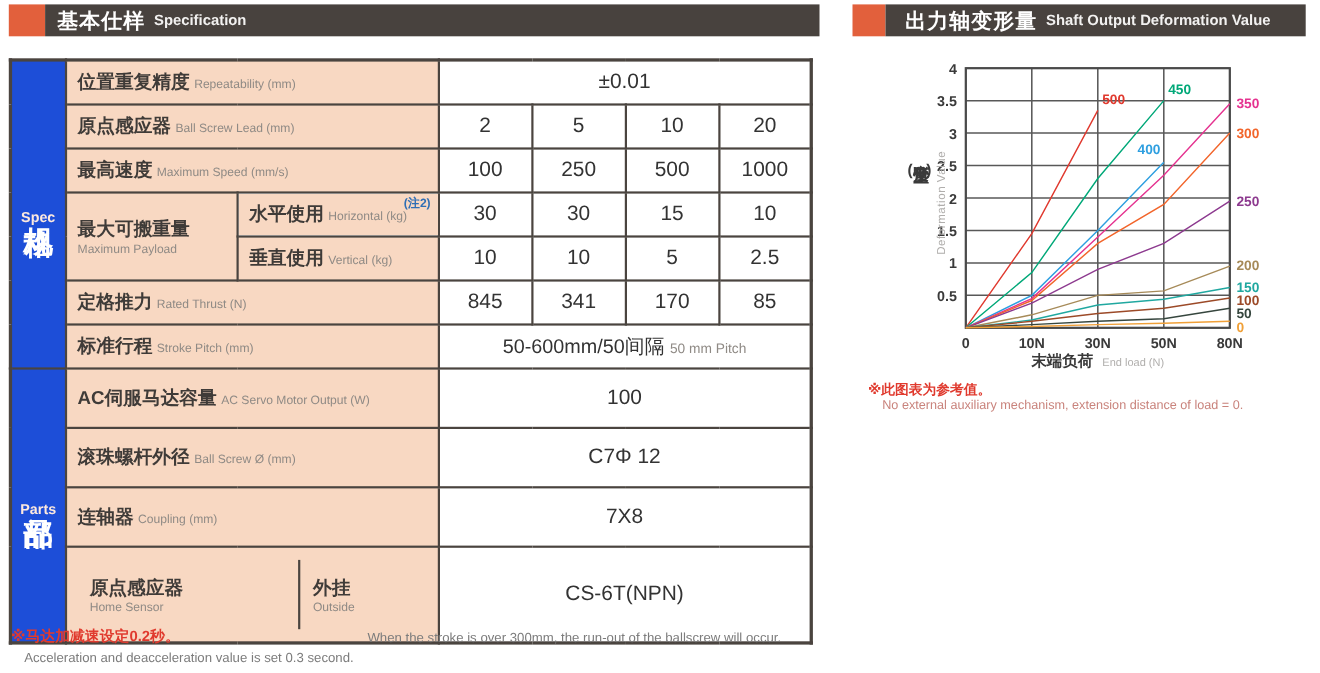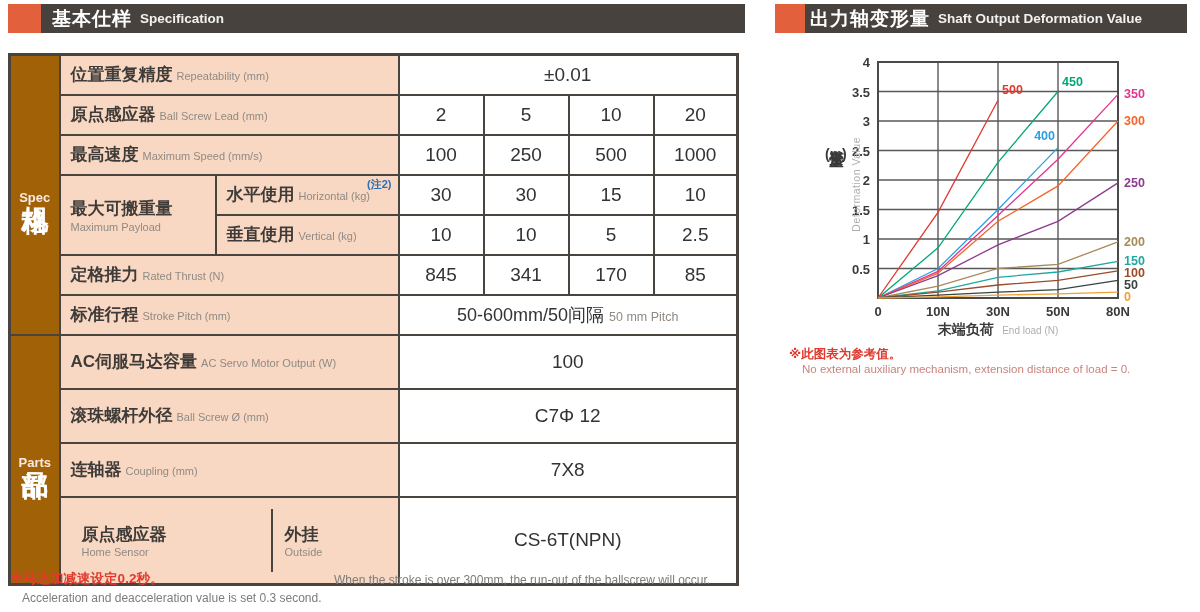--- a/index.html
+++ b/index.html
@@ -10,21 +10,21 @@
   .hdr { position:absolute; top:4px; height:29px; display:flex; align-items:stretch; }
   .hdr .sq { width:33px; background:#e2603c; flex:0 0 auto; }
   .hdr .bar { background:#48423e; flex:1; display:flex; align-items:center; padding-left:11px; white-space:nowrap; }
   .hdr .cn { color:#fff; font-weight:bold; font-size:19px; letter-spacing:1px; }
   .hdr .en { color:#f2f1f0; font-weight:bold; font-size:13.5px; margin-left:8px; }
 
   
   table.spec { position:absolute; left:8px; top:53px; border-collapse:collapse; table-layout:fixed; }
   table.spec td { border:2px solid #4a443f; vertical-align:middle; }
   table.spec { border:3px solid #4a443f; }
-  td.g { background:#a16207; text-align:right; }
+  td.g { background:#1d4ed8; text-align:right; }
   .gwrap { display:flex; flex-direction:column; align-items:center; justify-content:center; gap:2px; }
   .gcn { writing-mode:vertical-rl; text-orientation:upright; color:#fff; font-weight:bold; font-size:27px; line-height:1.05; letter-spacing:2px; }
   .gen { color:#fde9df; font-size:13px; font-weight:bold; }
   td.gparts { border-top:3px solid #f7f6f5;margin-top:11px; }
   td.lbl { background:#f8d8c2; padding:2px 6px 2px 10px; }
   .cn1 { font-weight:bold; font-size:17px; color:#3f3b38; }
   .en1 { font-size:11px; color:#8f8a85; margin-left:4px; }
   .stack .en1 { display:block; margin-left:0; margin-top:1px; }
   td.val { background:#fff; text-align:center; font-size:19px; color:#333; }
   .valsm { font-size:12.5px; color:#8f8a85; margin-left:5px; }
@@ -208,21 +208,21 @@
 <div class="fnote" style="left:10px">
   <div class="fn-red">※马达加减速设定0.2秒。</div>
   <div class="fn-gray" style="padding-left:12px">Acceleration and deacceleration value is set 0.3 second.</div>
 </div>
 <div class="fnote" style="left:300px">
   <div class="fn-gray" style="padding-left:34px">When the stroke is over 300mm, the run-out of the ballscrew will occur.</div>
 </div>
 
 <div class="hdr" style="left:775px; width:412px;">
   <div class="sq" style="width:30px"></div>
-  <div class="bar" style="padding-left:5px">
+  <div class="bar" style="padding-left:18px">
     <span class="cn">出力轴变形量</span>
     <span class="en">Shaft Output Deformation Value</span>
   </div>
 </div>
 
 <div id="rpanel">
   <svg id="chart-svg" width="425" height="300" viewBox="0 0 425 300">
       <line class="grid" x1="103" y1="12" x2="103" y2="248"></line>
       <line class="grid" x1="163" y1="12" x2="163" y2="248"></line>
       <line class="grid" x1="223" y1="12" x2="223" y2="248"></line>

